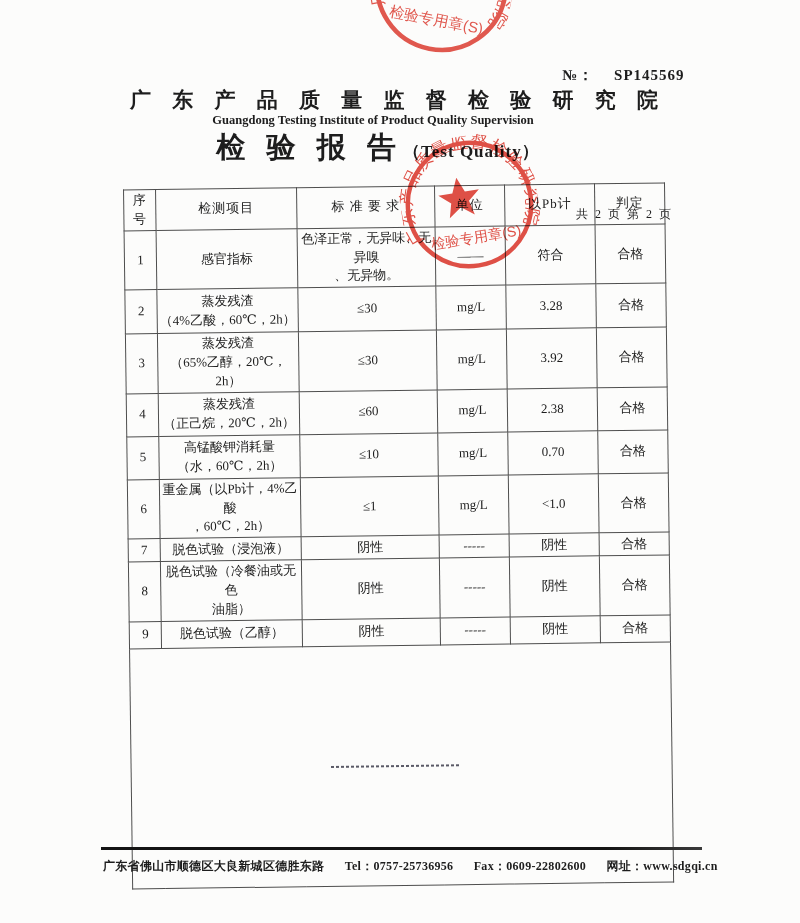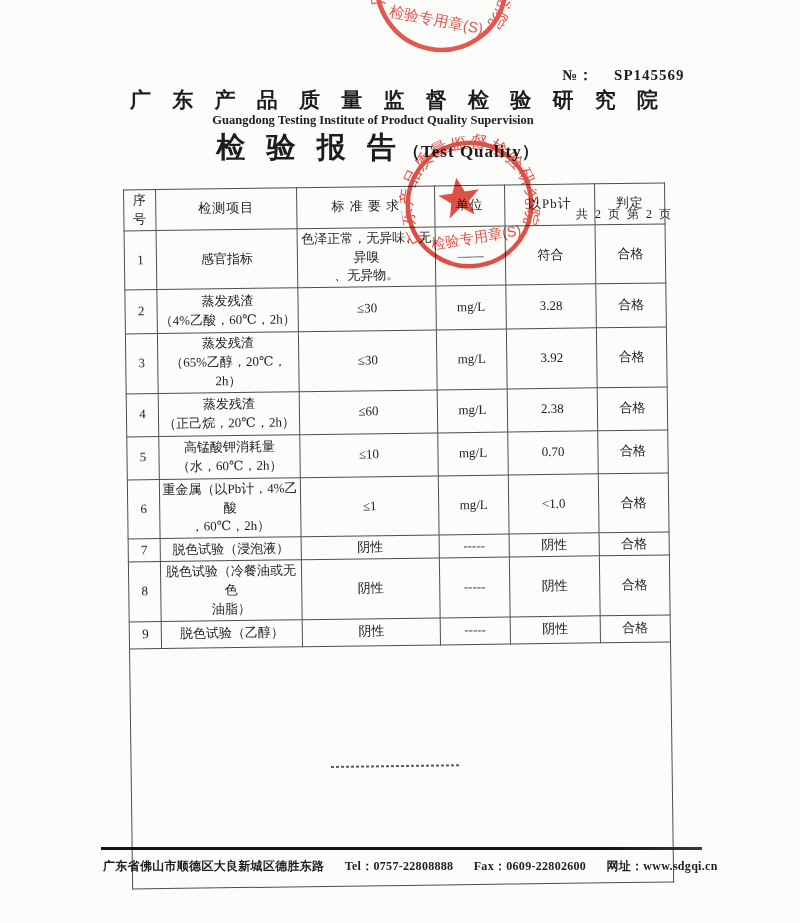--- a/index.html
+++ b/index.html
@@ -199,18 +199,18 @@
         <textPath href="#arc-b" startOffset="50%">广东产品质量监督检验研究院</textPath>
       </text>
       <polygon fill="#dc2f23" transform="translate(-13,-10) scale(1.05)" points="0,-30 8.8,-9.3 28.5,-9.3 12.5,4.2 17.6,24.3 0,11.5 -17.6,24.3 -12.5,4.2 -28.5,-9.3 -8.8,-9.3"></polygon>
       <text x="2" y="56" text-anchor="middle" font-size="21" fill="#dc2f23">检验专用章(S)</text>
     </svg>
   </div>
 
   <div class="footer-rule"></div>
   <div class="footer-text">
     <span>广东省佛山市顺德区大良新城区德胜东路</span>
-    <span>Tel：0757-22808888</span>
+    <span>Tel：0757-25736956</span>
     <span>Fax：0609-22802600</span>
     <span>网址：www.sdgqi.cn</span>
   </div>
 
 </div>
 
 </body></html>

